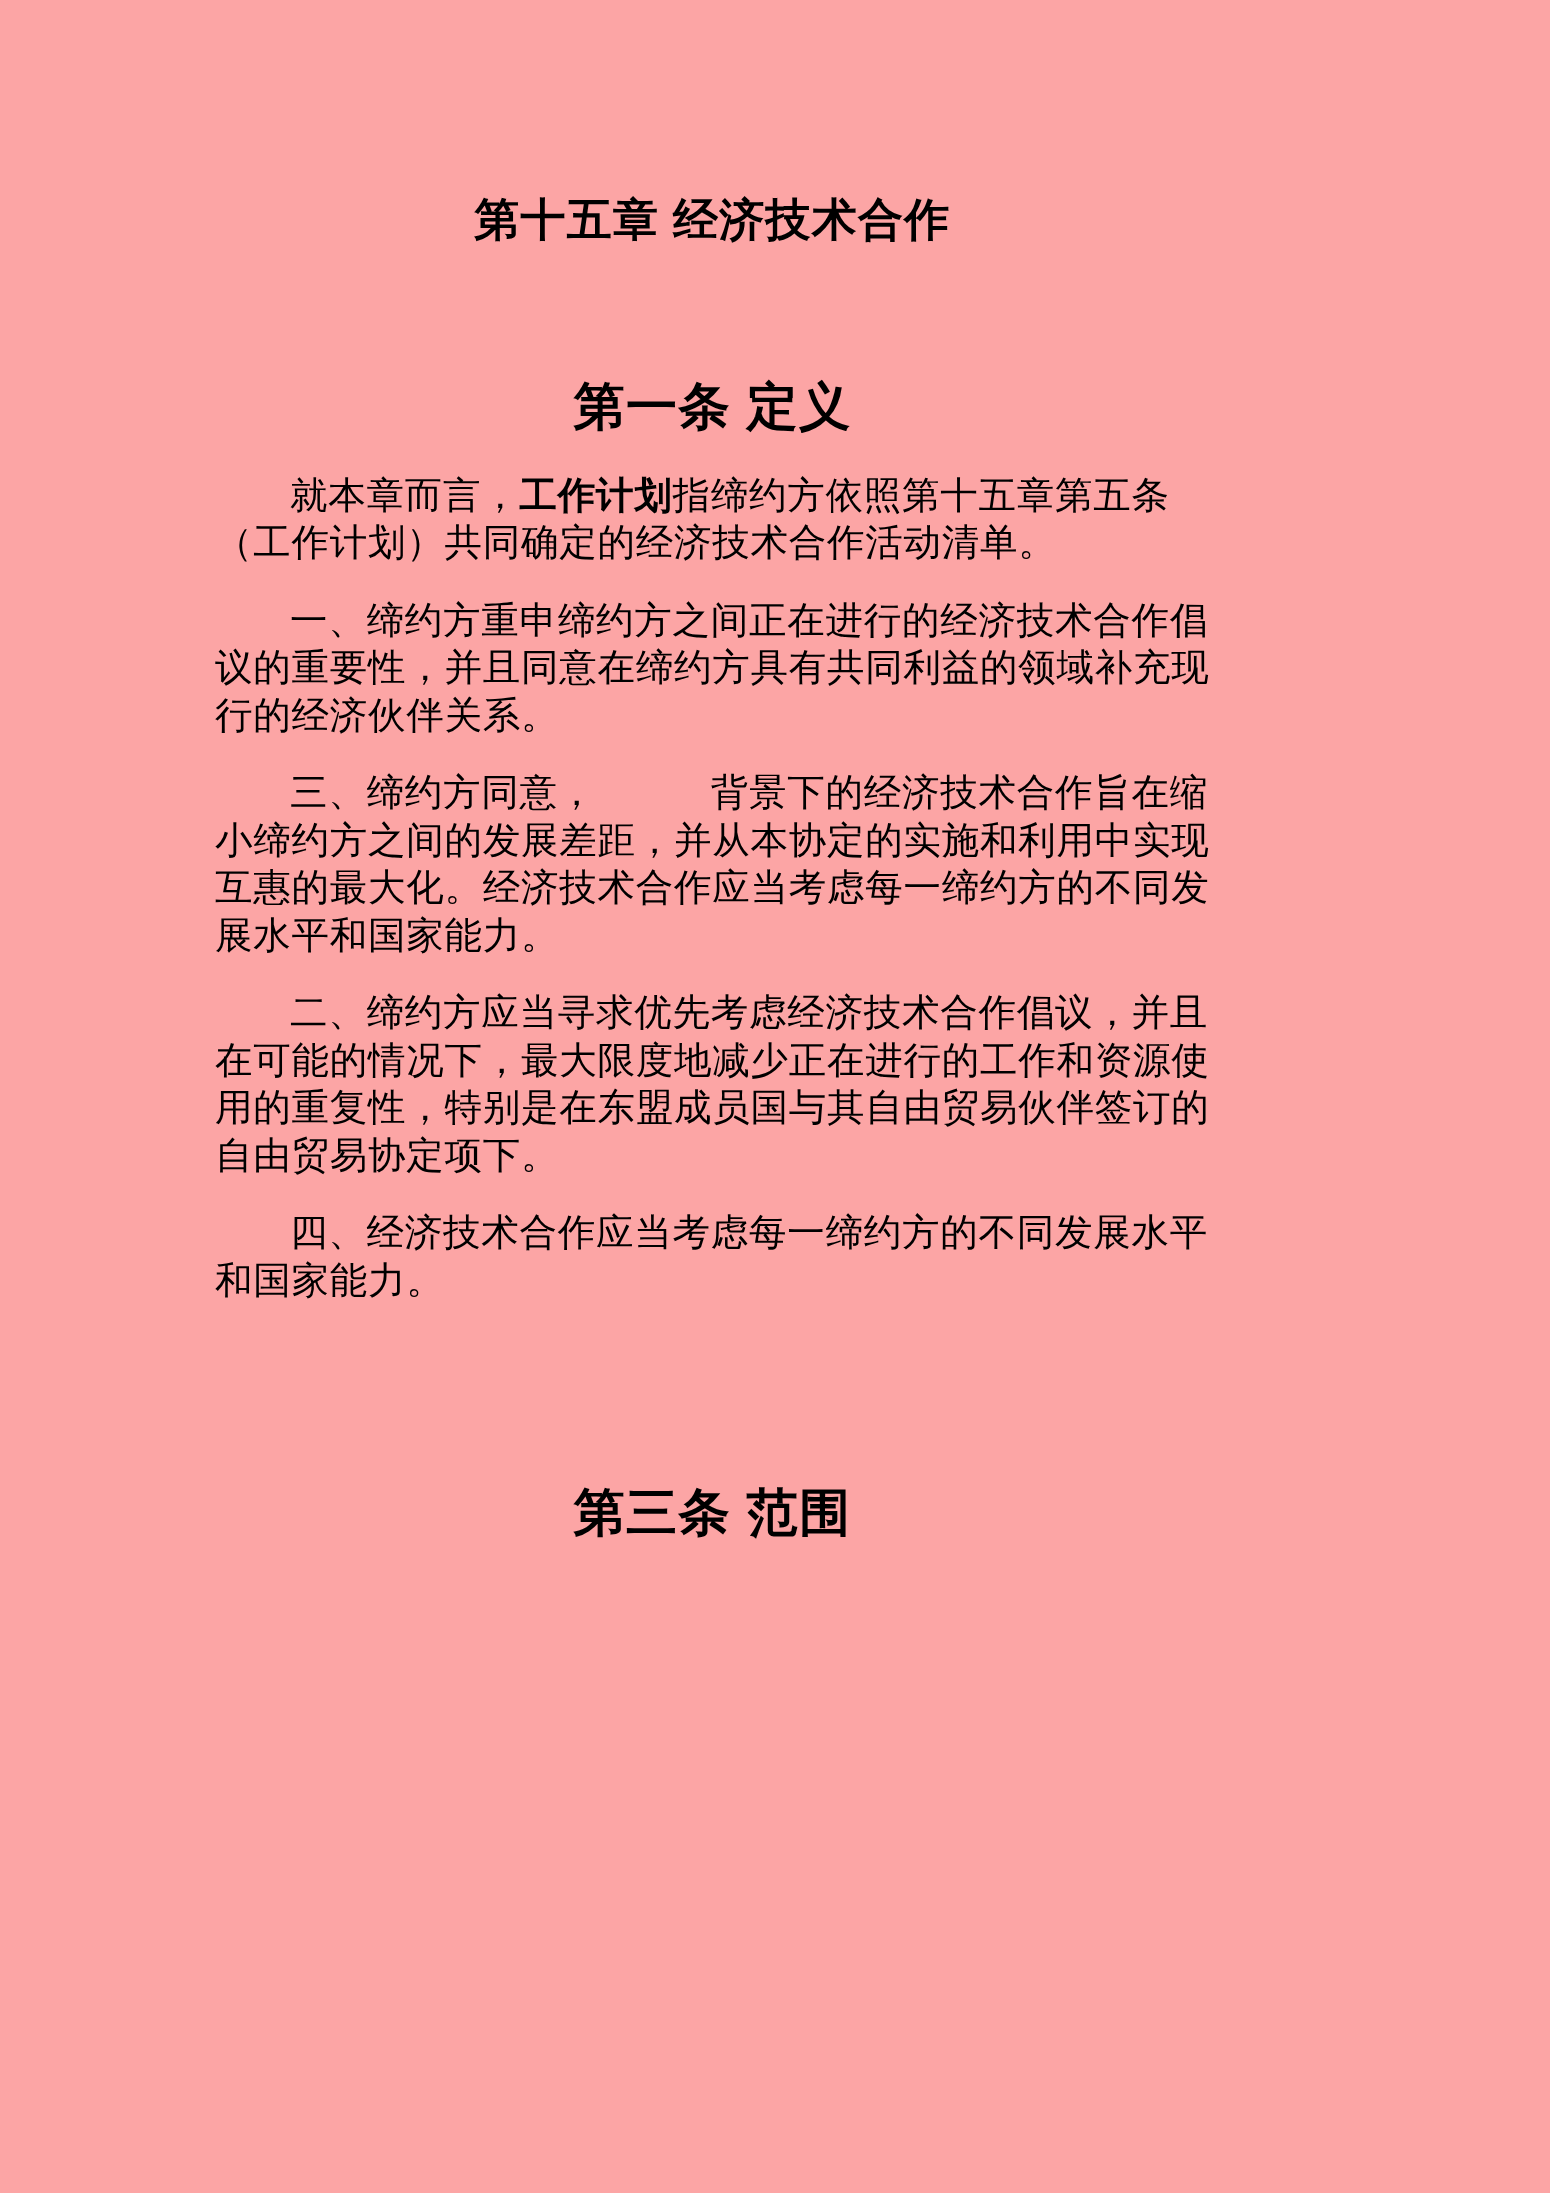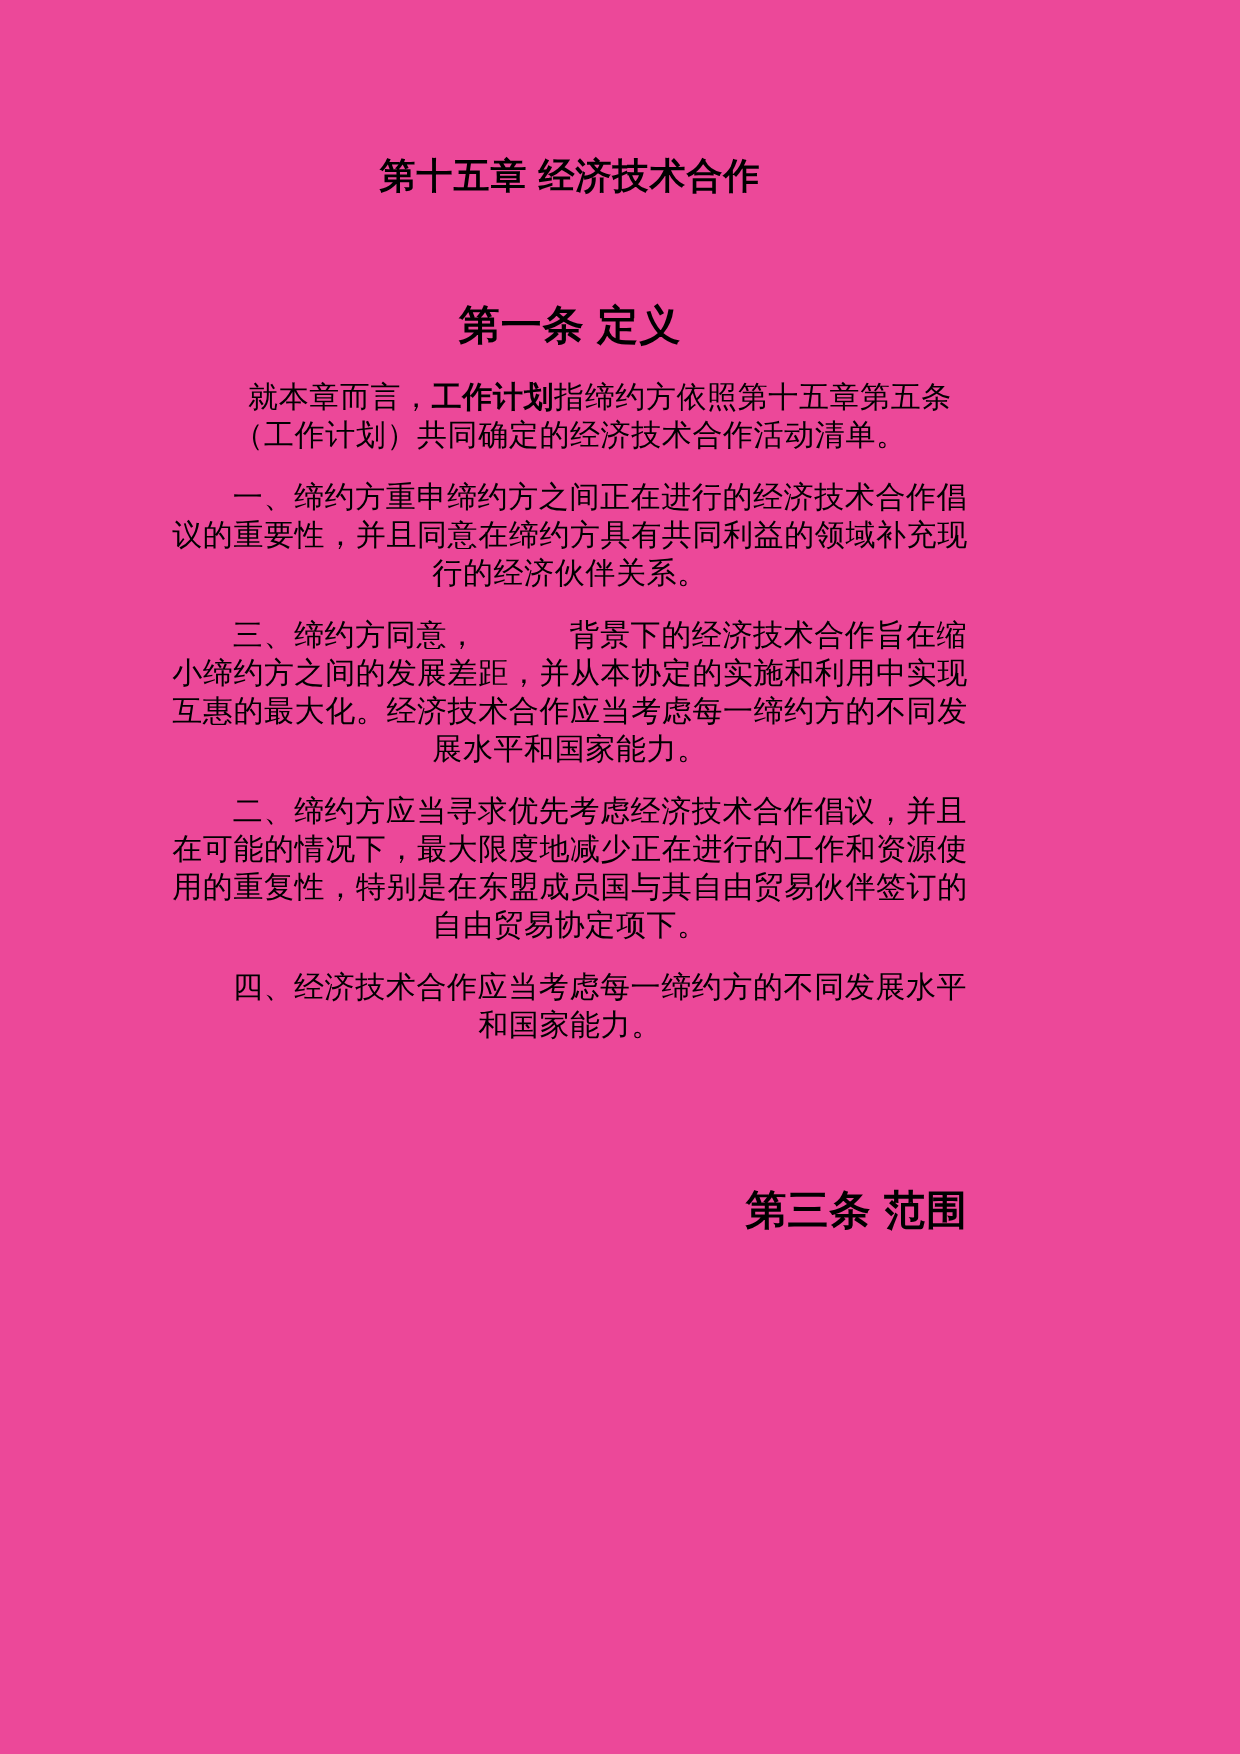--- a/index.html
+++ b/index.html
@@ -6,21 +6,21 @@
     margin: 0;
     padding: 0;
     background: #ffffff;
     color: #000000;
   }
   .page {
     width: 1240px;
     height: 1754px;
     box-sizing: border-box;
     padding: 152px 272px 0 172px;
-    background: #ec4899;
+    background: #fca5a5;
     overflow: hidden;
   }
   .doc-title {
     margin: 0;
     font-family: "Liberation Sans", "DejaVu Sans", sans-serif;
     font-weight: bold;
     font-size: 36px;
     line-height: 47px;
     letter-spacing: 1px;
     text-align: center;
@@ -34,30 +34,29 @@
     font-family: "Liberation Sans", "DejaVu Sans", sans-serif;
     font-weight: bold;
     font-size: 41px;
     line-height: 42px;
     letter-spacing: 1px;
     text-align: center;
     color: #000000;
   }
   .article--scope .article-heading {
     margin-top: 145px;
-    text-align: right;
   }
   .para {
     margin: 0 0 24px 0;
     font-family: "Liberation Serif", "DejaVu Serif", serif;
     font-size: 30px;
     line-height: 38px;
     letter-spacing: 0.6px;
     text-indent: 2em;
-    text-align: center;
+    text-align: left;
     color: #000000;
   }
   .bold {
     font-weight: bold;
     font-family: "Liberation Sans", "DejaVu Sans", sans-serif;
   }
 </style>
 </head>
 <body>
 

